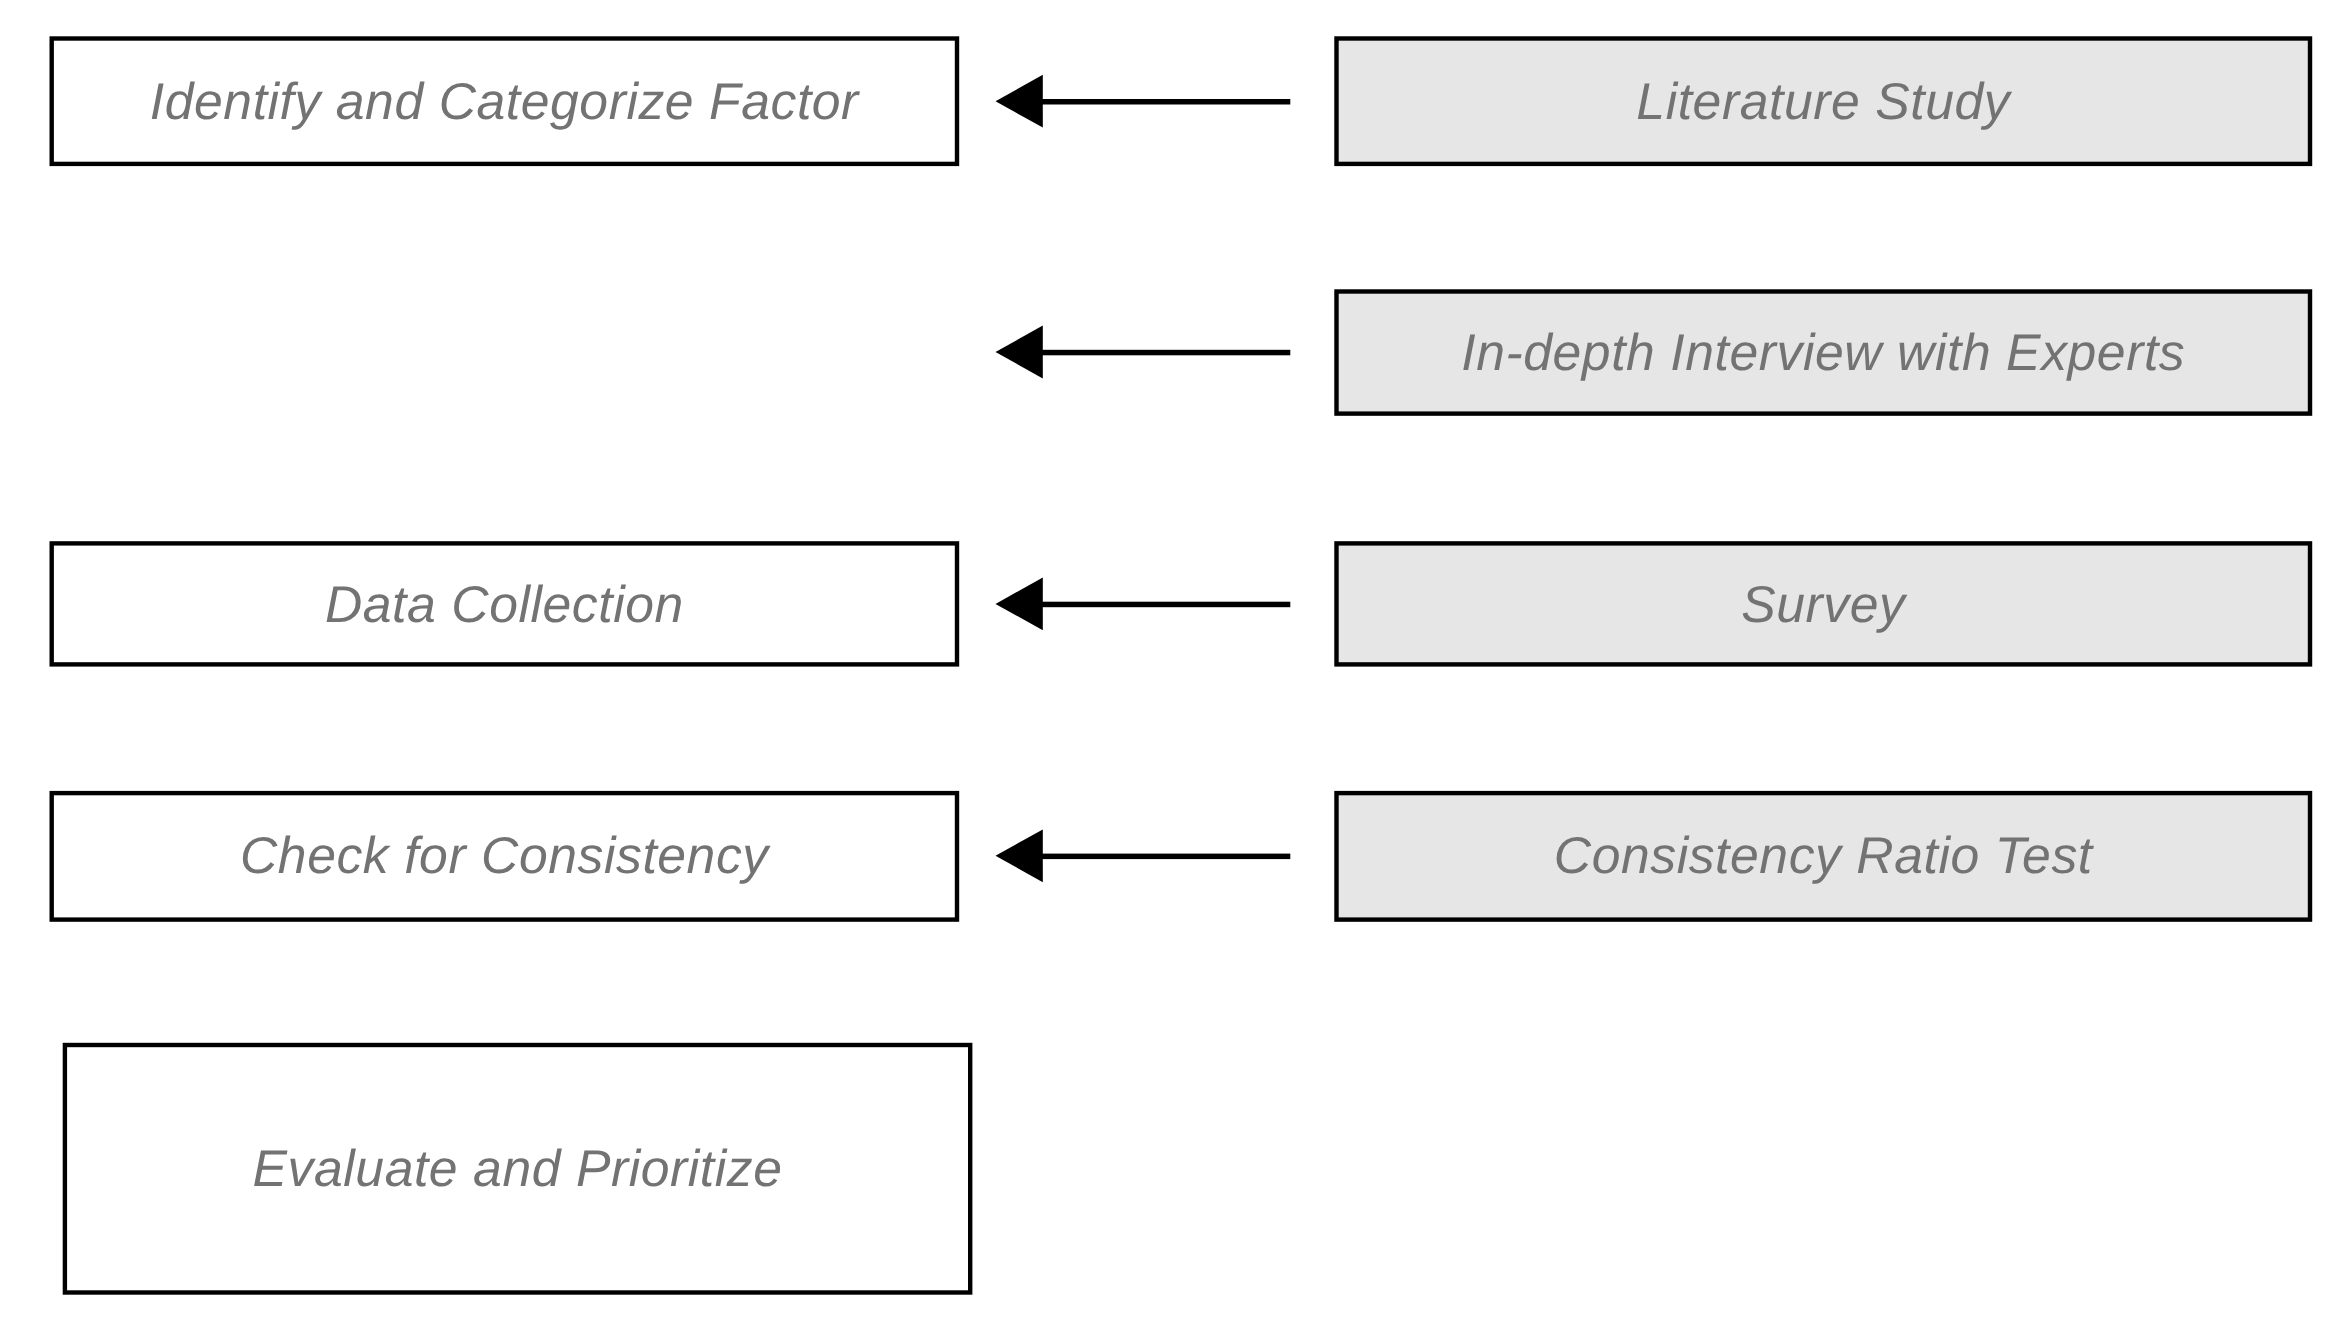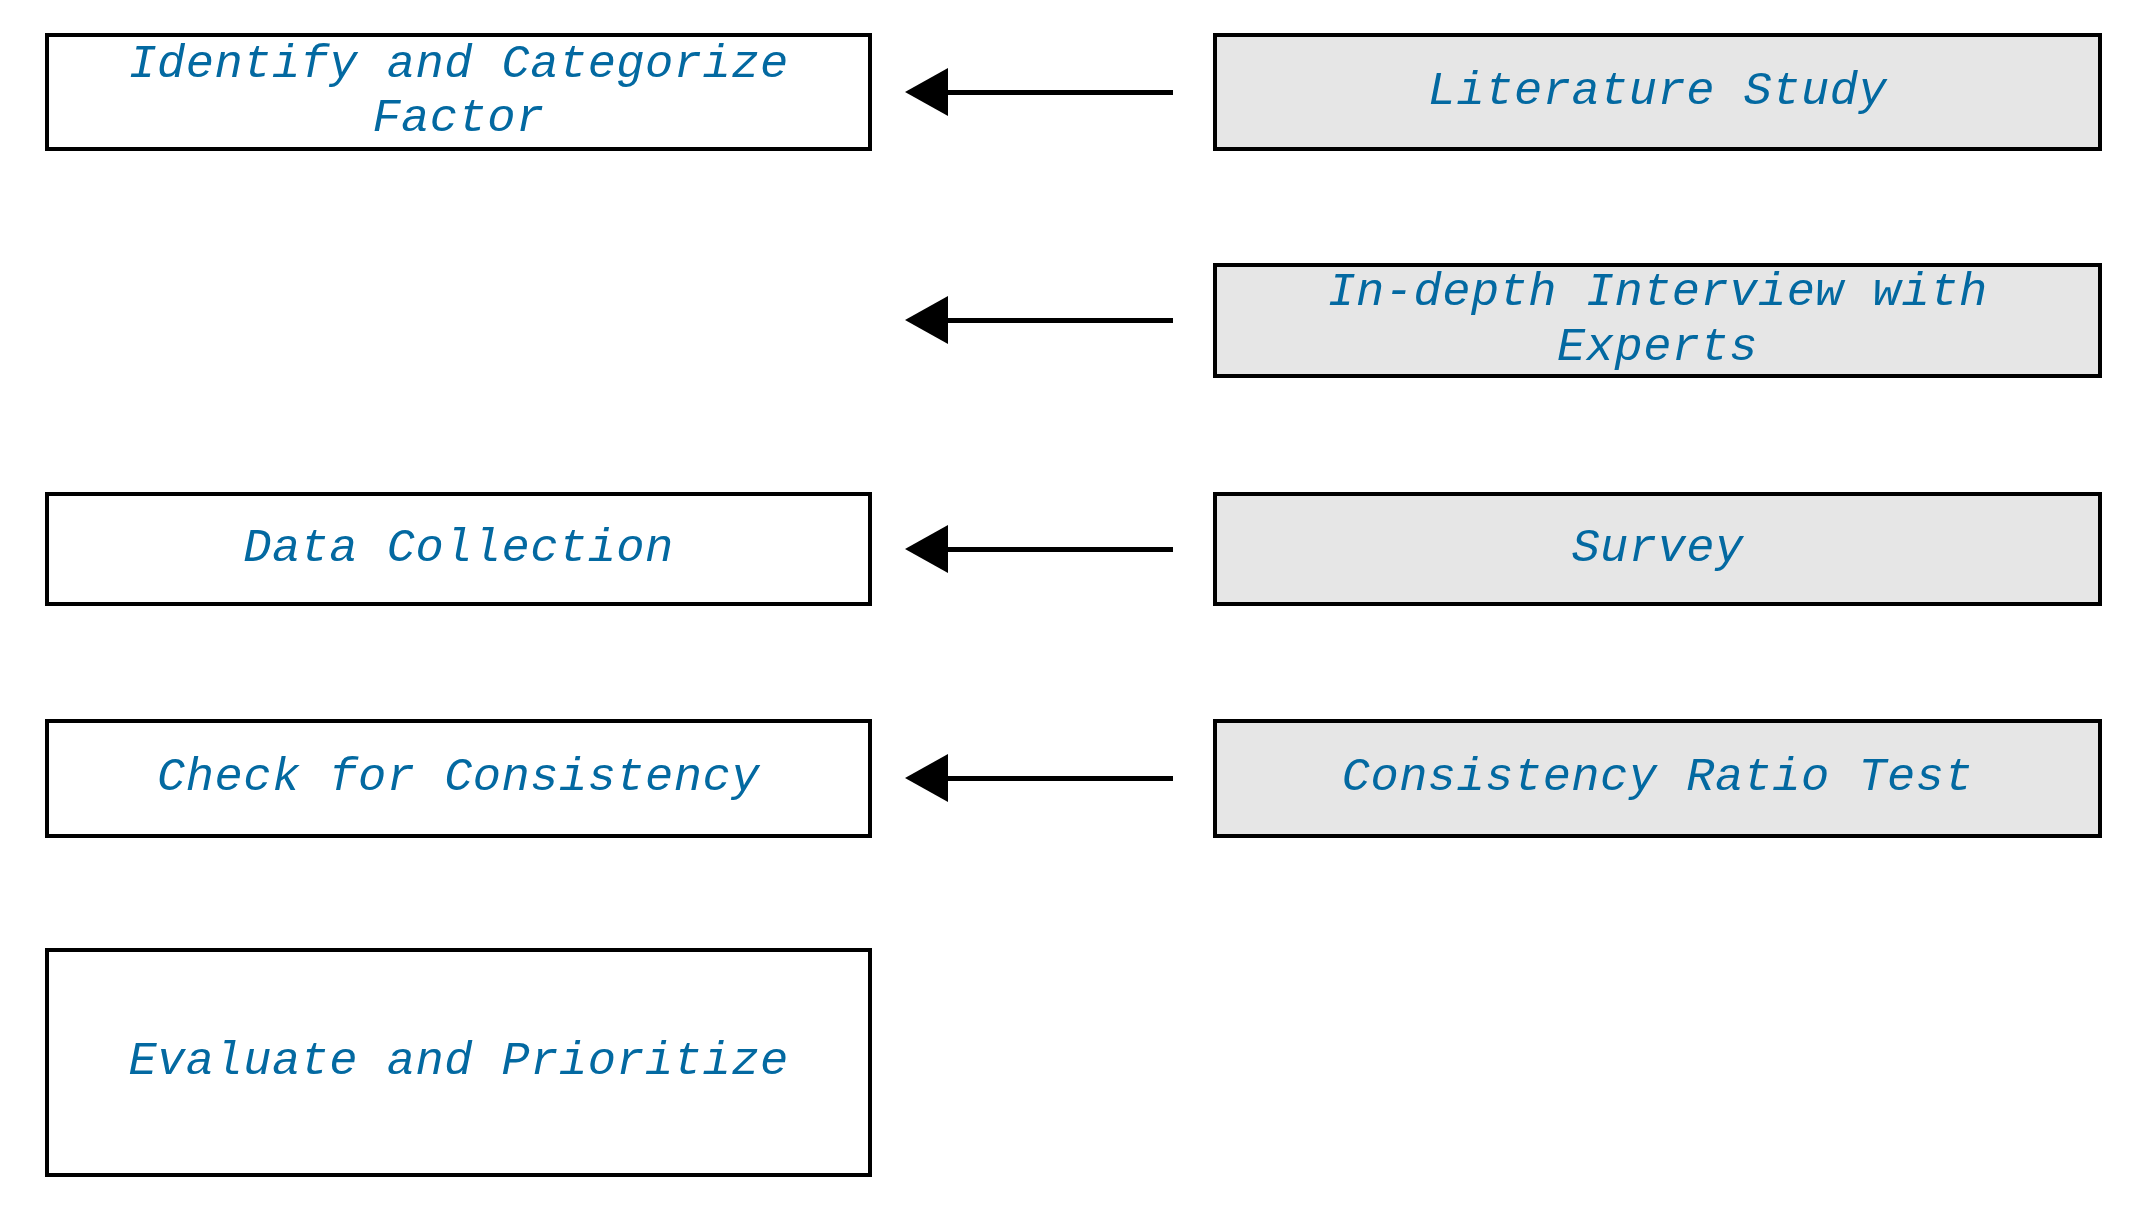--- a/index.html
+++ b/index.html
@@ -5,23 +5,23 @@
   html, body {
     margin: 0;
     padding: 0;
     background: #ffffff;
   }
   .canvas {
     position: relative;
     width: 2135px;
     height: 1213px;
     background: #ffffff;
-    font-family: Liberation Mono, monospace;
+    font-family: Liberation Sans, sans-serif;
     font-style: italic;
-    color: #0369a1;
+    color: #737373;
     overflow: hidden;
   }
   .box {
     position: absolute;
     box-sizing: border-box;
     border: 4px solid #000000;
     display: flex;
     align-items: center;
     justify-content: center;
     text-align: center;
@@ -36,21 +36,21 @@
   }
   .box.right-col {
     left: 1213px;
     width: 889px;
     background: #e6e6e6;
   }
   .row1 { top: 33px;  height: 118px; }
   .row2 { top: 263px; height: 115px; }
   .row3 { top: 492px; height: 114px; align-items: center; }
   .row4 { top: 719px; height: 119px; }
-  .row5 { top: 948px; height: 229px; }
+  .row5 { top: 948px; height: 229px; margin-left: 12px; }
 
   .box.two-line {
     flex-direction: column;
     justify-content: space-evenly;
     padding: 14px 0;
   }
   .box .line { display: block; }
 
   .arrow {
     position: absolute;

